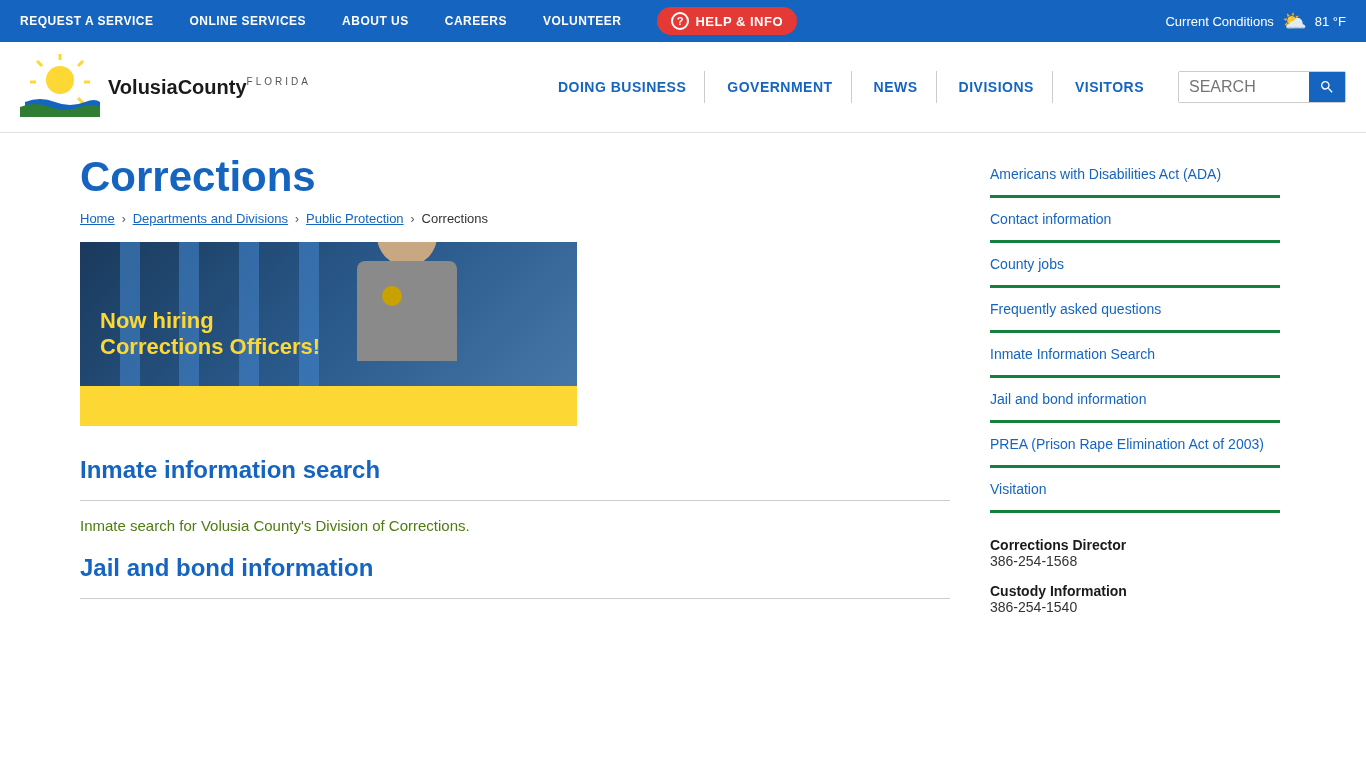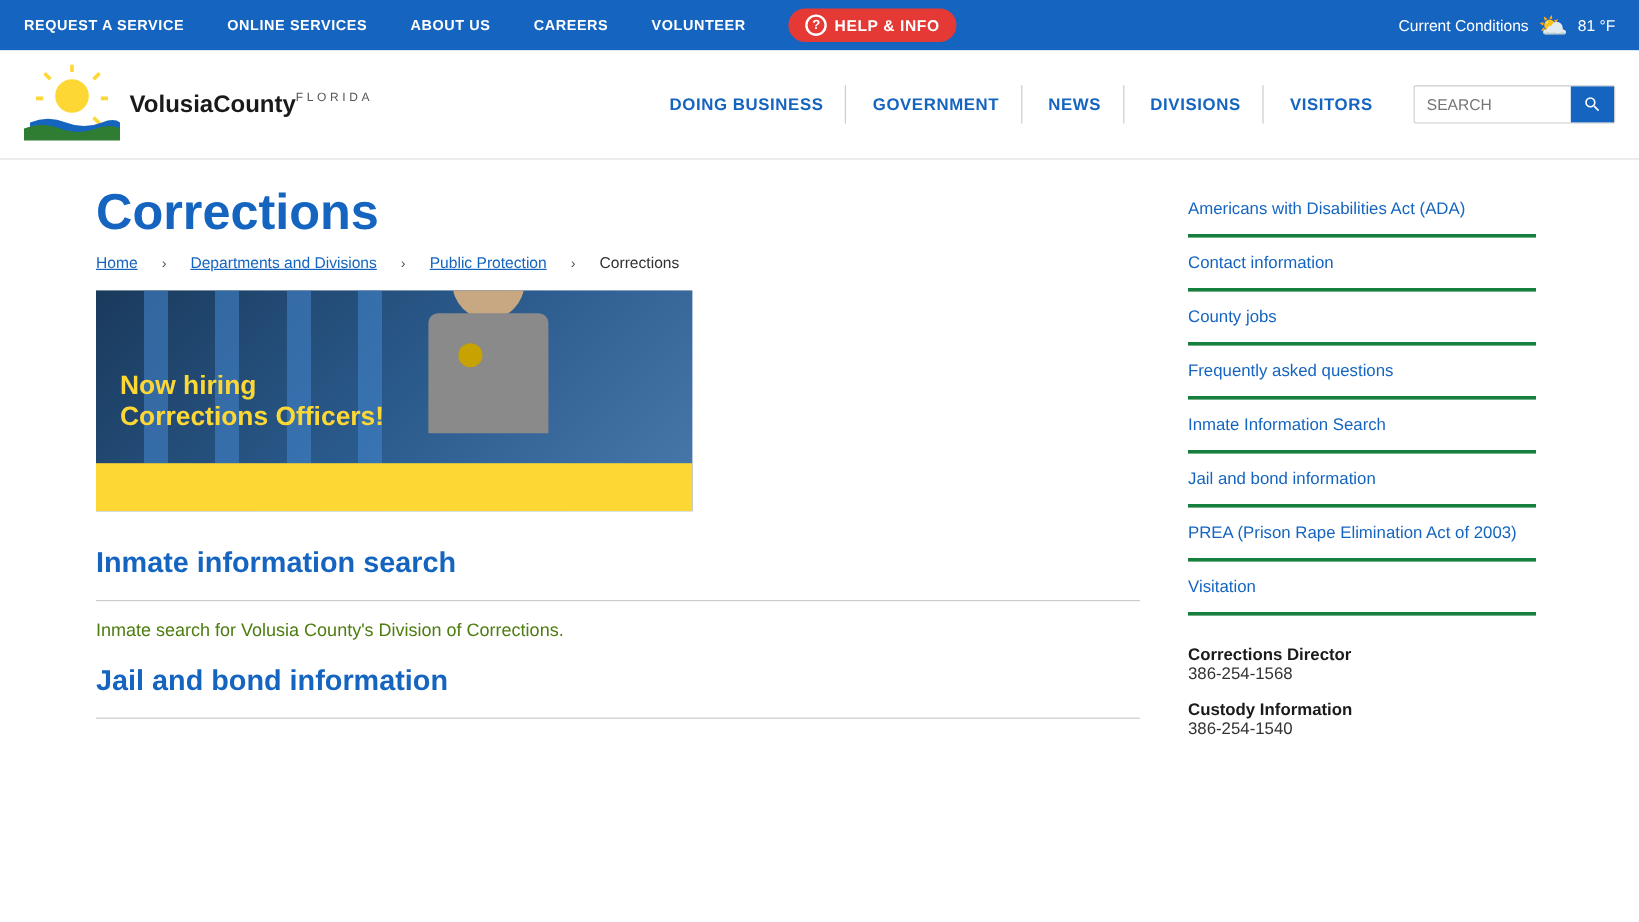--- a/index.html
+++ b/index.html
@@ -88,21 +88,21 @@
       display: flex;
       align-items: center;
       border: 1px solid #ccc;
       border-radius: 2px;
       margin-left: 16px;
     }
     .search-input {
       border: none;
       outline: none;
       padding: 6px 10px;
-      font-size: 13px;
+      font-size: 16px;
       width: 130px;
       color: #999;
     }
     .search-btn {
       background: #1565c0;
       border: none;
       padding: 7px 10px;
       cursor: pointer;
       display: flex;
       align-items: center;
@@ -128,21 +128,21 @@
     }
     .sidebar {
       width: 290px;
       flex-shrink: 0;
     }
 
     
     .breadcrumb {
       display: flex;
       align-items: center;
-      gap: 20px;
+      gap: 7px;
       font-size: 13px;
       margin-bottom: 16px;
       flex-wrap: wrap;
     }
     .breadcrumb a {
       color: #1565c0;
       text-decoration: underline;
     }
     .breadcrumb .separator {
       color: #555;

